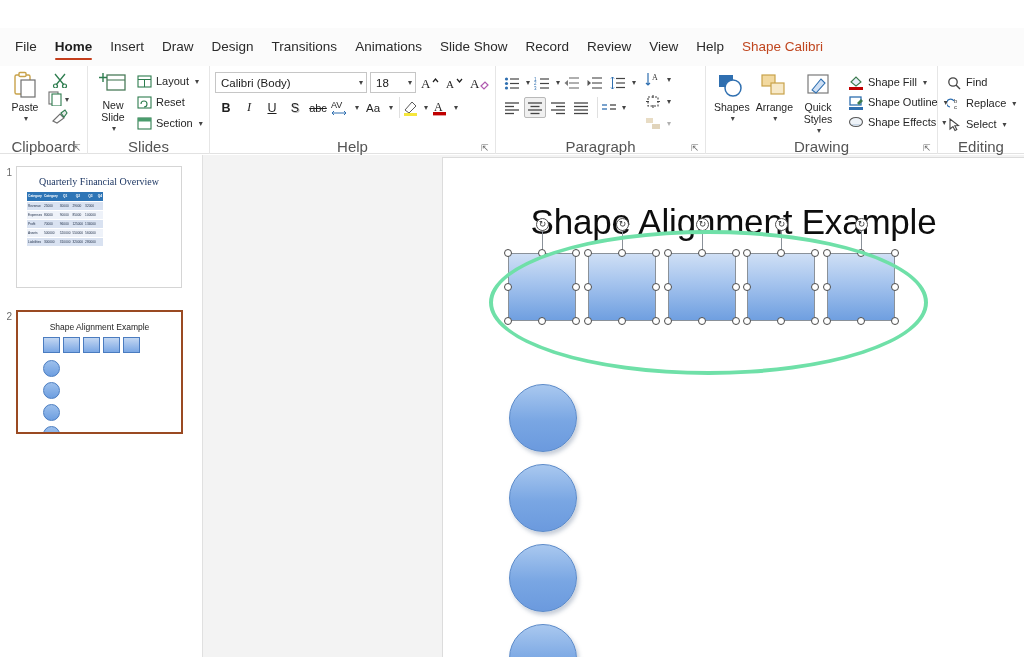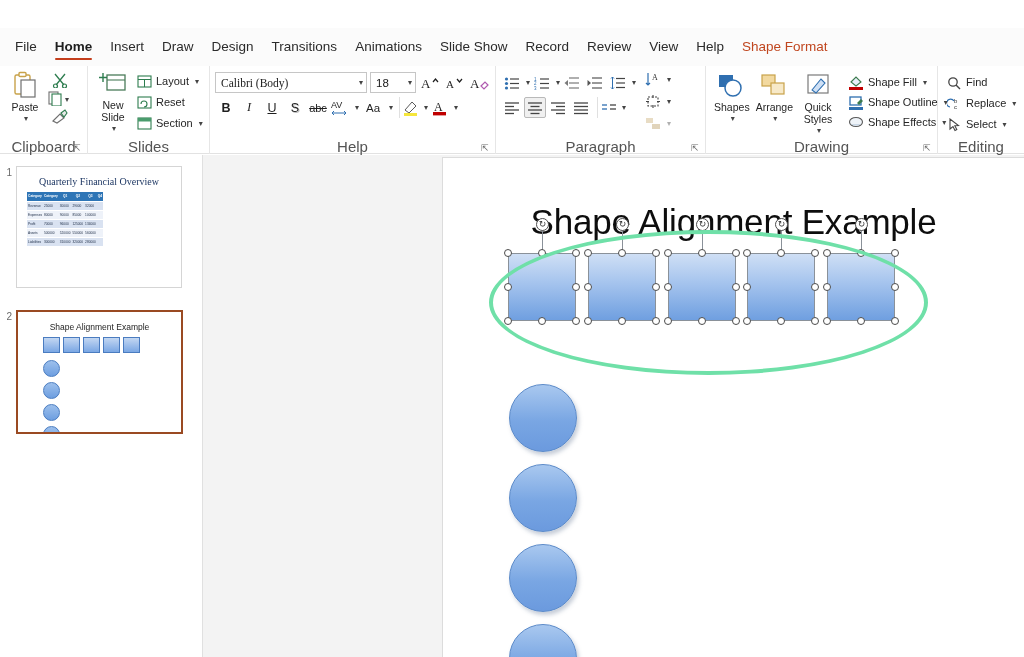--- a/index.html
+++ b/index.html
@@ -85,21 +85,21 @@
 
   
   .g-font { width: 286px; }
   .font-row1 { display: flex; align-items: center; gap: 3px; padding-top: 3px; }
   .font-row2 { display: flex; align-items: center; gap: 1px; padding-top: 4px; }
   .combo {
     display: flex; align-items: center; justify-content: space-between;
     border: 1px solid #c6c6c6; background: #fff; height: 21px;
     font-size: 11.5px; padding: 0 3px 0 5px; color: #1a1a1a;
   }
-  .combo.fontname { width: 152px; font-family: Liberation Serif, serif; }
+  .combo.fontname { width: 152px; }
   .combo.fontsize { width: 46px; }
   .fbtn {
     width: 22px; height: 21px; display: flex; align-items: center;
     justify-content: center; font-size: 12.5px; color: #1f1f1f; cursor: default;
   }
 
   
   .g-para { width: 210px; }
   .para-grid { padding-top: 3px; }
   .para-row { display: flex; align-items: center; gap: 1px; }
@@ -232,21 +232,21 @@
     <div class="tab">Insert</div>
     <div class="tab">Draw</div>
     <div class="tab">Design</div>
     <div class="tab">Transitions</div>
     <div class="tab">Animations</div>
     <div class="tab">Slide Show</div>
     <div class="tab">Record</div>
     <div class="tab">Review</div>
     <div class="tab">View</div>
     <div class="tab">Help</div>
-    <div class="tab contextual">Shape Format</div>
+    <div class="tab contextual">Shape Calibri</div>
   </div>
 
   <div class="ribbon">
   <div class="ribbon-groups">
 
     <div class="rgroup g-clip">
       <div class="rgroup-body">
         <div class="clip-row">
           <div class="btnbig">
             <span class="ico">

